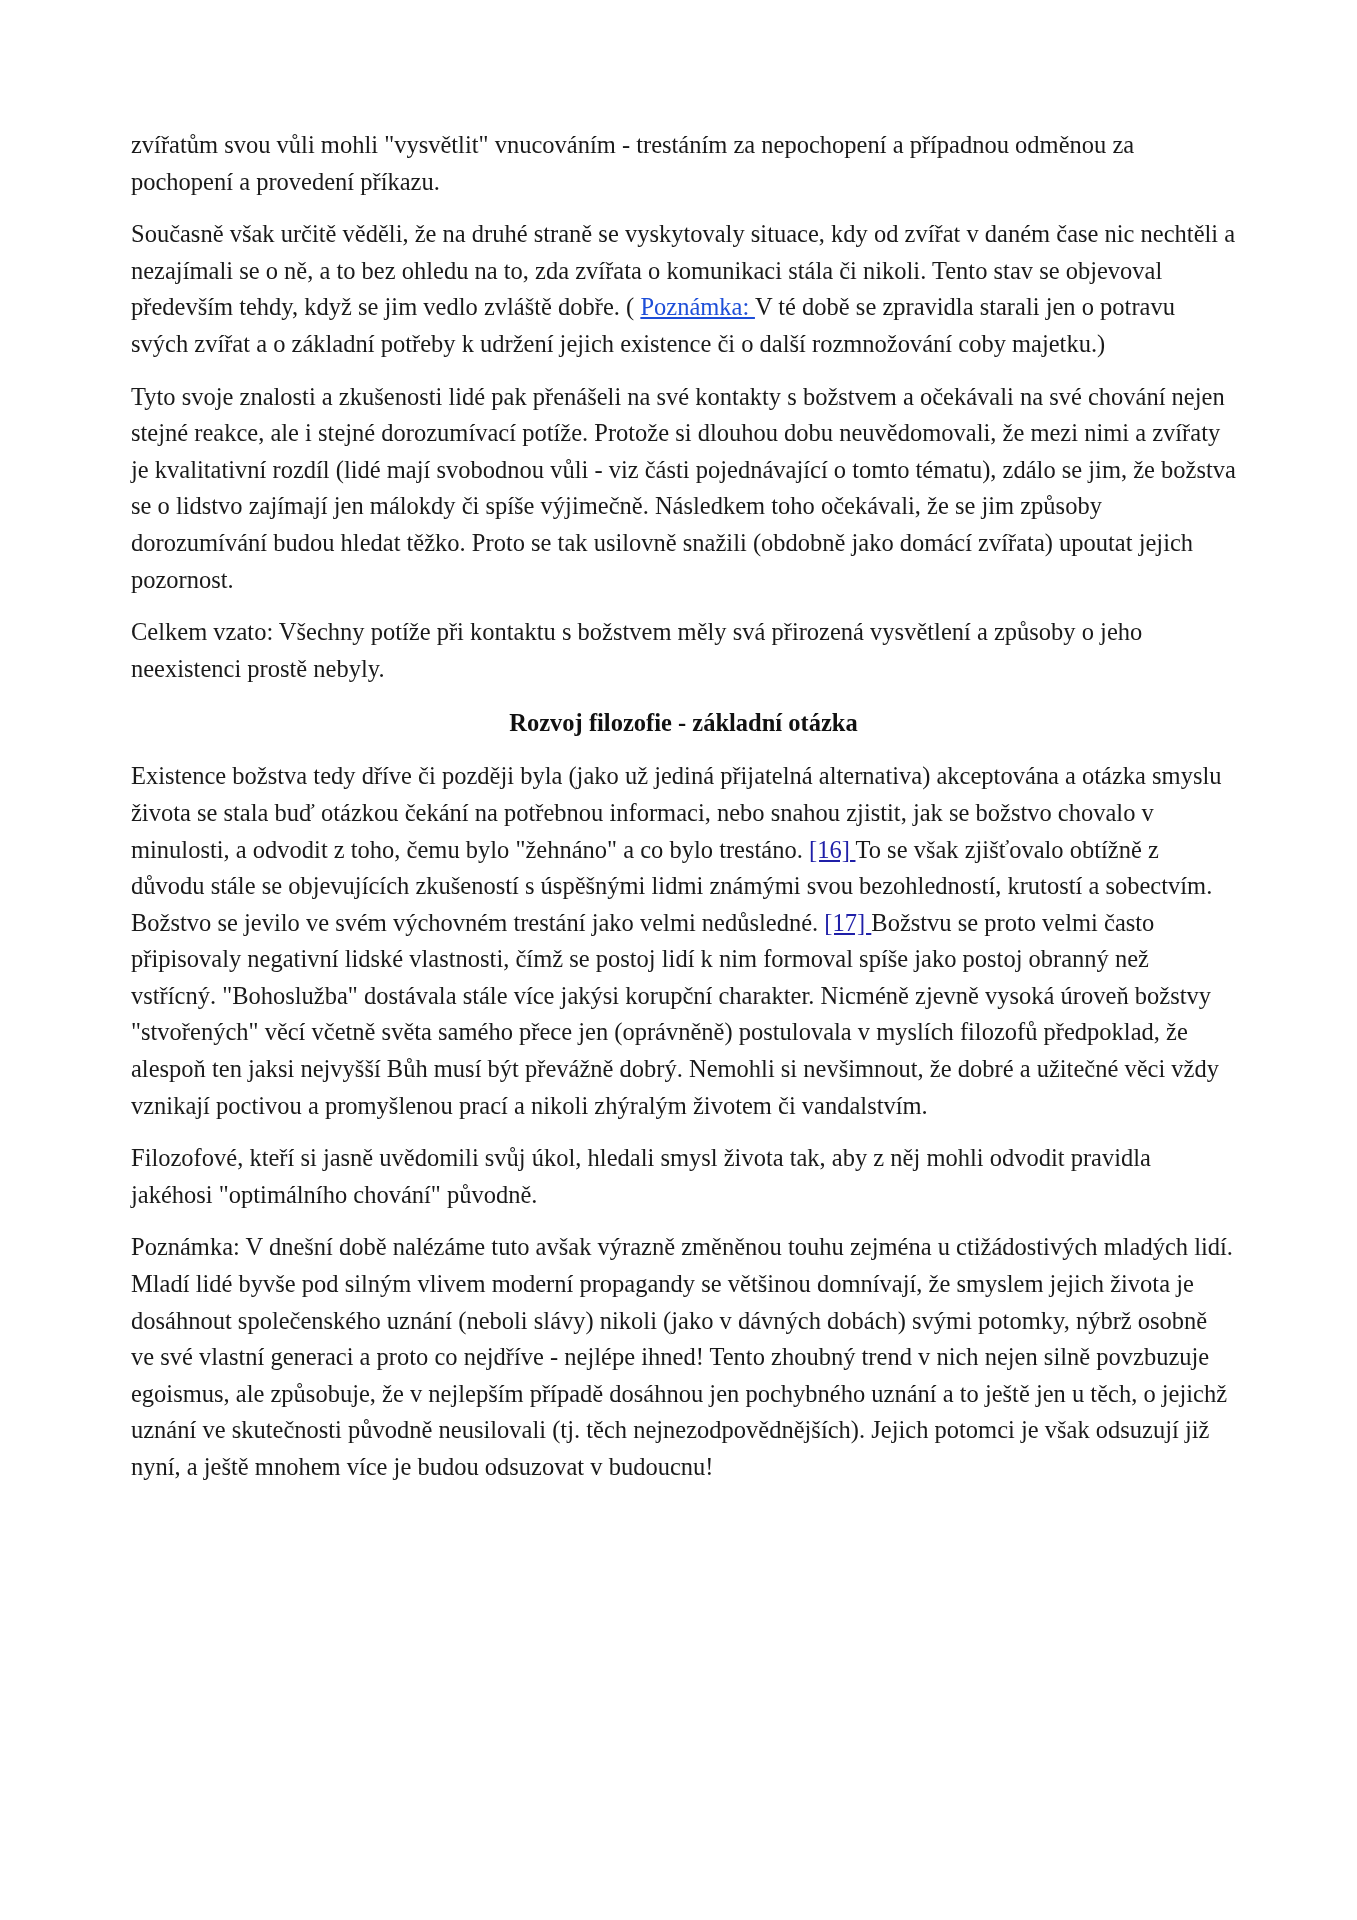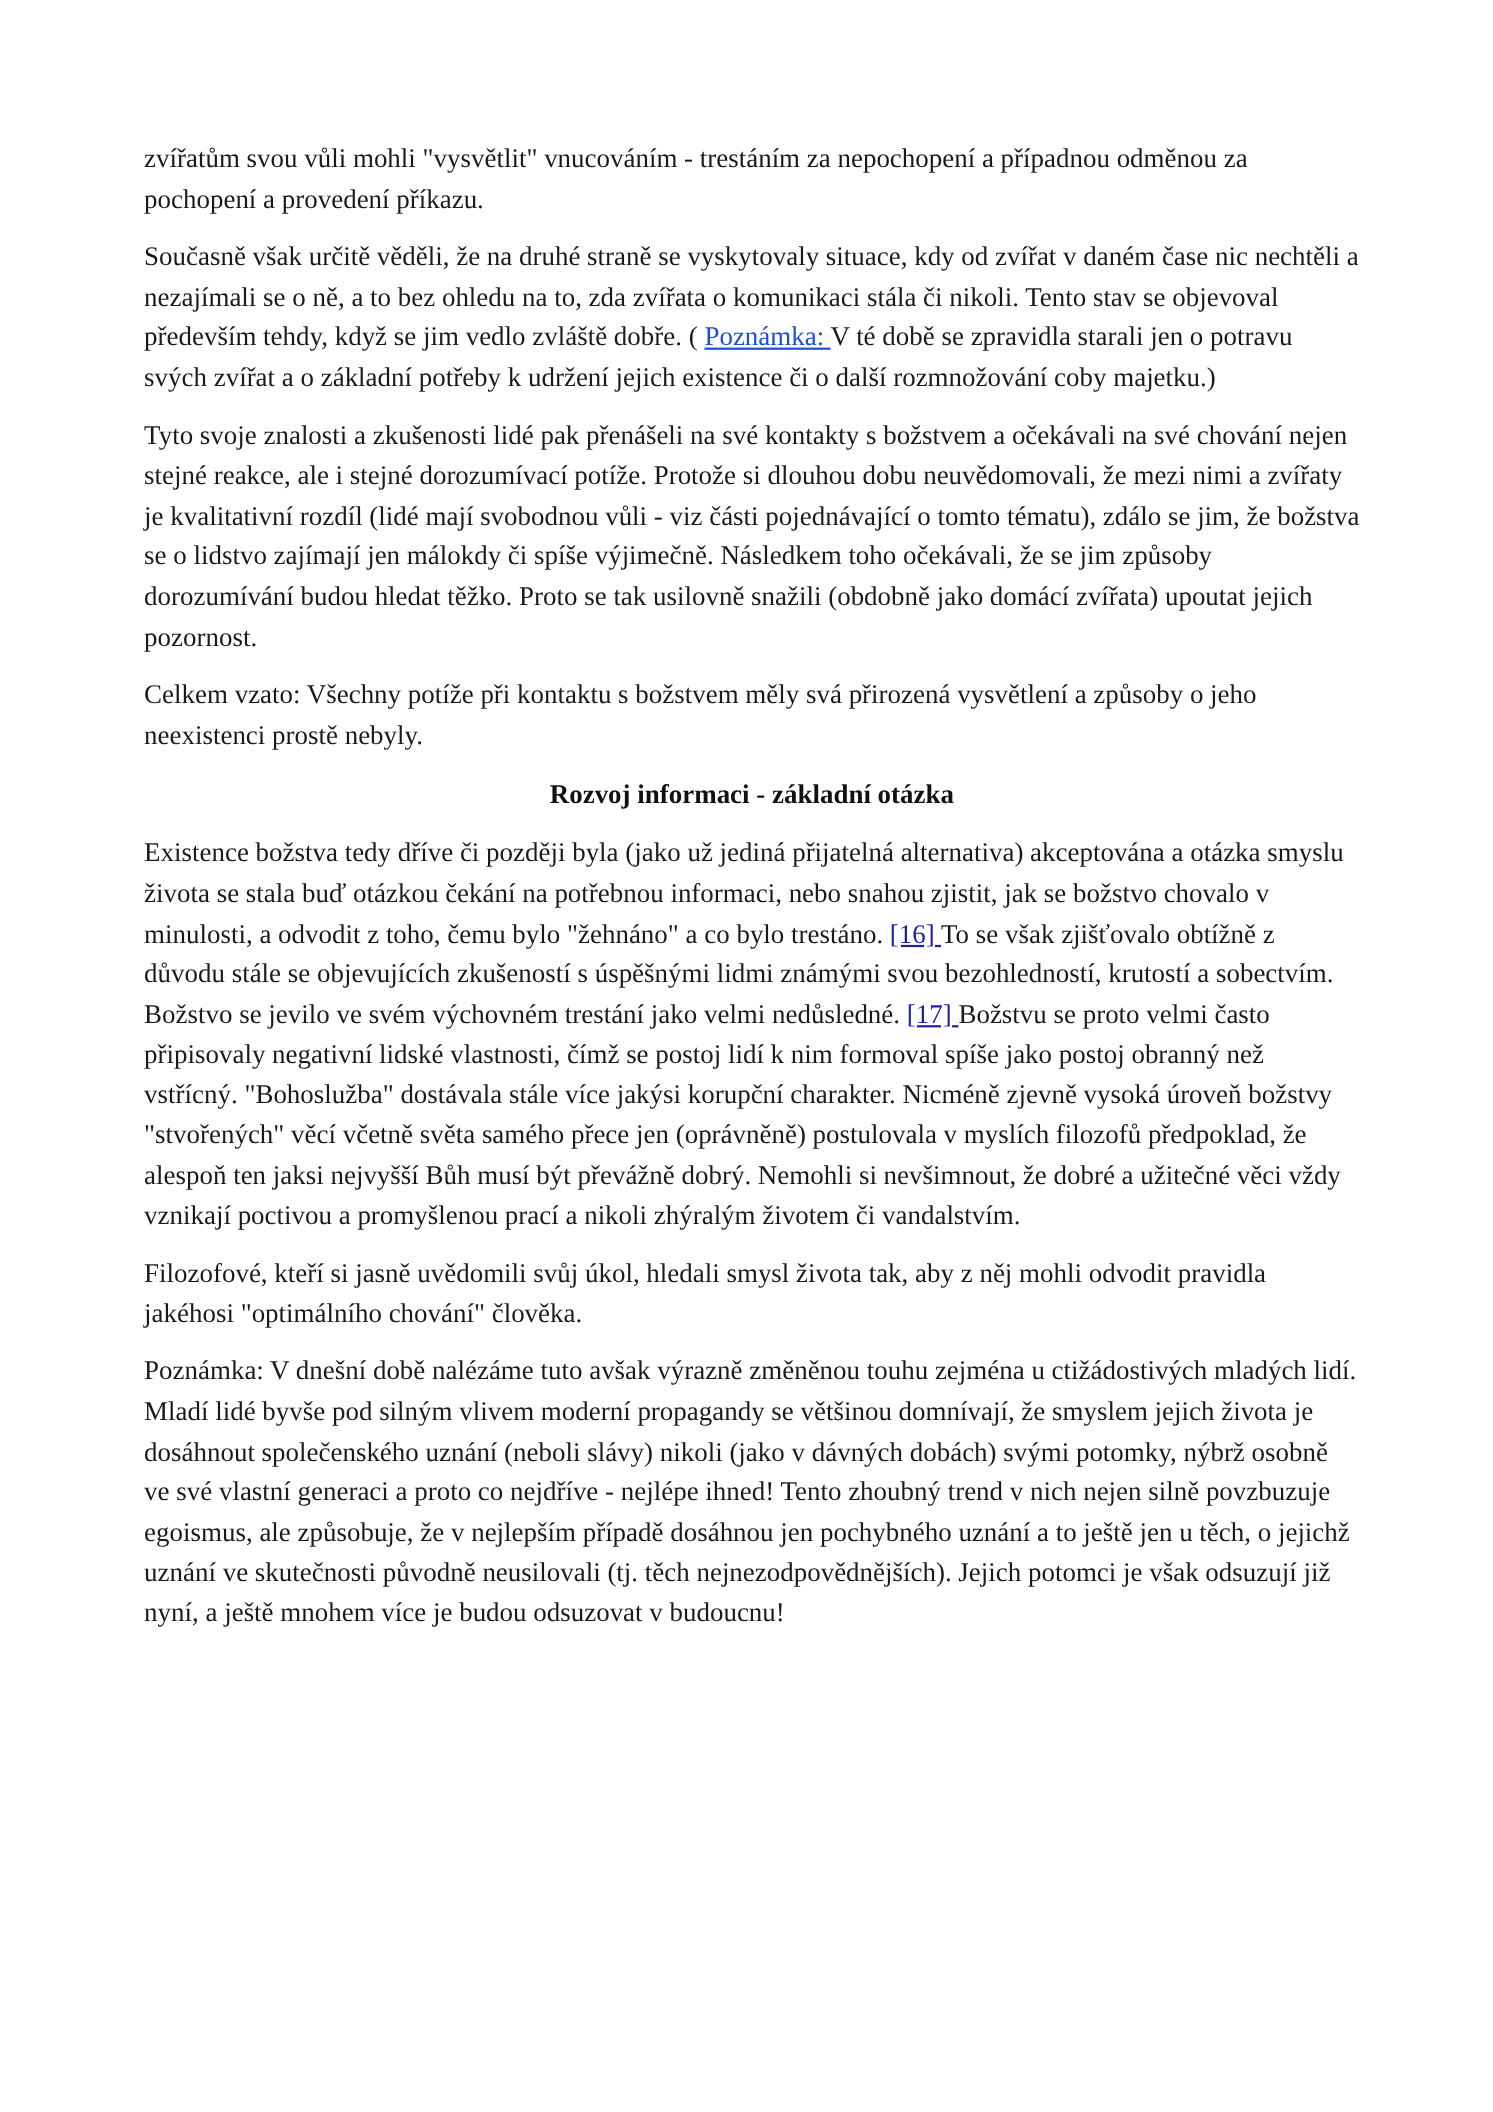--- a/index.html
+++ b/index.html
@@ -54,21 +54,21 @@
 
   <p>zvířatům svou vůli mohli "vysvětlit" vnucováním - trestáním za nepochopení a případnou odměnou za pochopení a provedení příkazu.</p>
 
   <p><span>Současně však určitě věděli, že na druhé straně se vyskytovaly situace, kdy od zvířat v daném čase nic nechtěli a nezajímali se o ně, a to bez ohledu na to, zda zvířata o komunikaci stála či nikoli. Tento stav se objevoval především tehdy, když se jim vedlo zvláště dobře. ( </span><a class="note-link">Poznámka: </a><span>V té době se zpravidla starali jen o potravu svých zvířat a o základní potřeby k udržení jejich existence či o další rozmnožování coby majetku.)</span></p>
 
   <p>Tyto svoje znalosti a zkušenosti lidé pak přenášeli na své kontakty s božstvem a očekávali na své chování nejen stejné reakce, ale i stejné dorozumívací potíže. Protože si dlouhou dobu neuvědomovali, že mezi nimi a zvířaty je kvalitativní rozdíl (lidé mají svobodnou vůli - viz části pojednávající o tomto tématu), zdálo se jim, že božstva se o lidstvo zajímají jen málokdy či spíše výjimečně. Následkem toho očekávali, že se jim způsoby dorozumívání budou hledat těžko. Proto se tak usilovně snažili (obdobně jako domácí zvířata) upoutat jejich pozornost.</p>
 
   <p>Celkem vzato: Všechny potíže při kontaktu s božstvem měly svá přirozená vysvětlení a způsoby o jeho neexistenci prostě nebyly.</p>
 
 
-  <h2>Rozvoj informaci - základní otázka</h2>
+  <h2>Rozvoj filozofie - základní otázka</h2>
 
   <p class="after-heading"><span>Existence božstva tedy dříve či později byla (jako už jediná přijatelná alternativa) akceptována a otázka smyslu života se stala buď otázkou čekání na potřebnou informaci, nebo snahou zjistit, jak se božstvo chovalo v minulosti, a odvodit z toho, čemu bylo "žehnáno" a co bylo trestáno. </span><a class="ref-link">[16] </a><span>To se však zjišťovalo obtížně z důvodu stále se objevujících zkušeností s úspěšnými lidmi známými svou bezohledností, krutostí a sobectvím. Božstvo se jevilo ve svém výchovném trestání jako velmi nedůsledné. </span><a class="ref-link">[17] </a><span>Božstvu se proto velmi často připisovaly negativní lidské vlastnosti, čímž se postoj lidí k nim formoval spíše jako postoj obranný než vstřícný. "Bohoslužba" dostávala stále více jakýsi korupční charakter. Nicméně zjevně vysoká úroveň božstvy "stvořených" věcí včetně světa samého přece jen (oprávněně) postulovala v myslích filozofů předpoklad, že alespoň ten jaksi nejvyšší Bůh musí být převážně dobrý. Nemohli si nevšimnout, že dobré a užitečné věci vždy vznikají poctivou a promyšlenou prací a nikoli zhýralým životem či vandalstvím.</span></p>
 
-  <p>Filozofové, kteří si jasně uvědomili svůj úkol, hledali smysl života tak, aby z něj mohli odvodit pravidla jakéhosi "optimálního chování" člověka.</p>
+  <p>Filozofové, kteří si jasně uvědomili svůj úkol, hledali smysl života tak, aby z něj mohli odvodit pravidla jakéhosi "optimálního chování" původně.</p>
 
   <p>Poznámka: V dnešní době nalézáme tuto avšak výrazně změněnou touhu zejména u ctižádostivých mladých lidí. Mladí lidé byvše pod silným vlivem moderní propagandy se většinou domnívají, že smyslem jejich života je dosáhnout společenského uznání (neboli slávy) nikoli (jako v dávných dobách) svými potomky, nýbrž osobně ve své vlastní generaci a proto co nejdříve - nejlépe ihned! Tento zhoubný trend v nich nejen silně povzbuzuje egoismus, ale způsobuje, že v nejlepším případě dosáhnou jen pochybného uznání a to ještě jen u těch, o jejichž uznání ve skutečnosti původně neusilovali (tj. těch nejnezodpovědnějších). Jejich potomci je však odsuzují již nyní, a ještě mnohem více je budou odsuzovat v budoucnu!</p>
 
 </div>
 
 </body></html>

